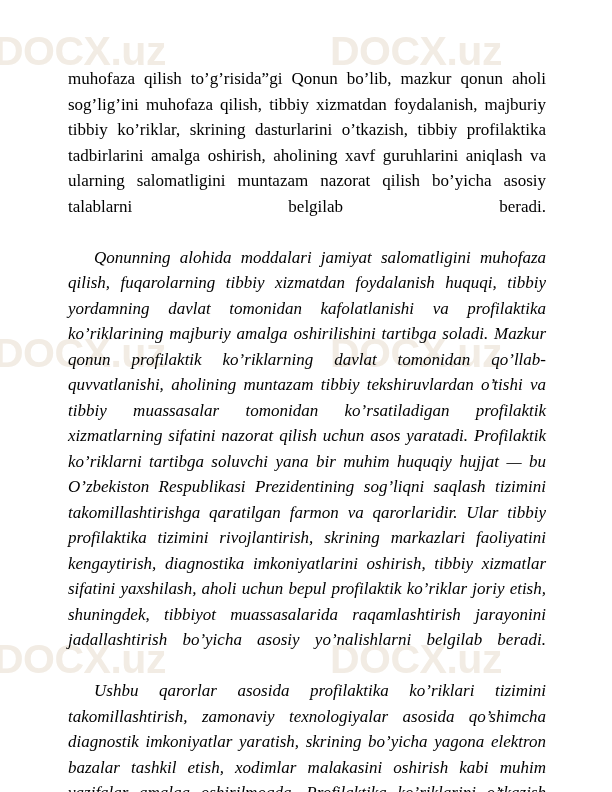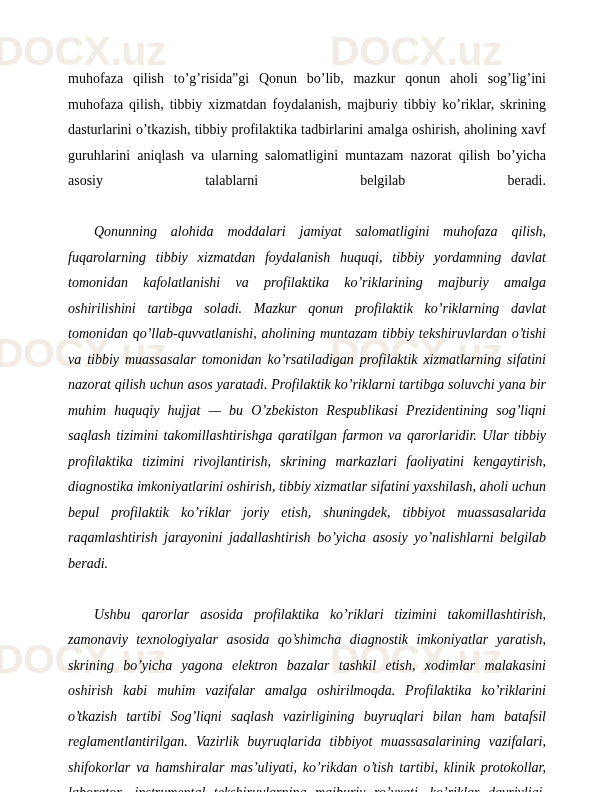--- a/index.html
+++ b/index.html
@@ -47,21 +47,21 @@
 
   .content {
     position: absolute;
     left: 68px;
     top: 66px;
     width: 478px;
     z-index: 2;
   }
   p.para {
     margin: 0;
-    font-size: 14px;
+    font-size: 17px;
     line-height: 25.5px;
     text-align: justify;
     text-justify: inter-word;
     color: #000000;
     text-indent: 0;
   }
   p.para.indent {
     text-indent: 26px;
     font-style: italic;
   }

